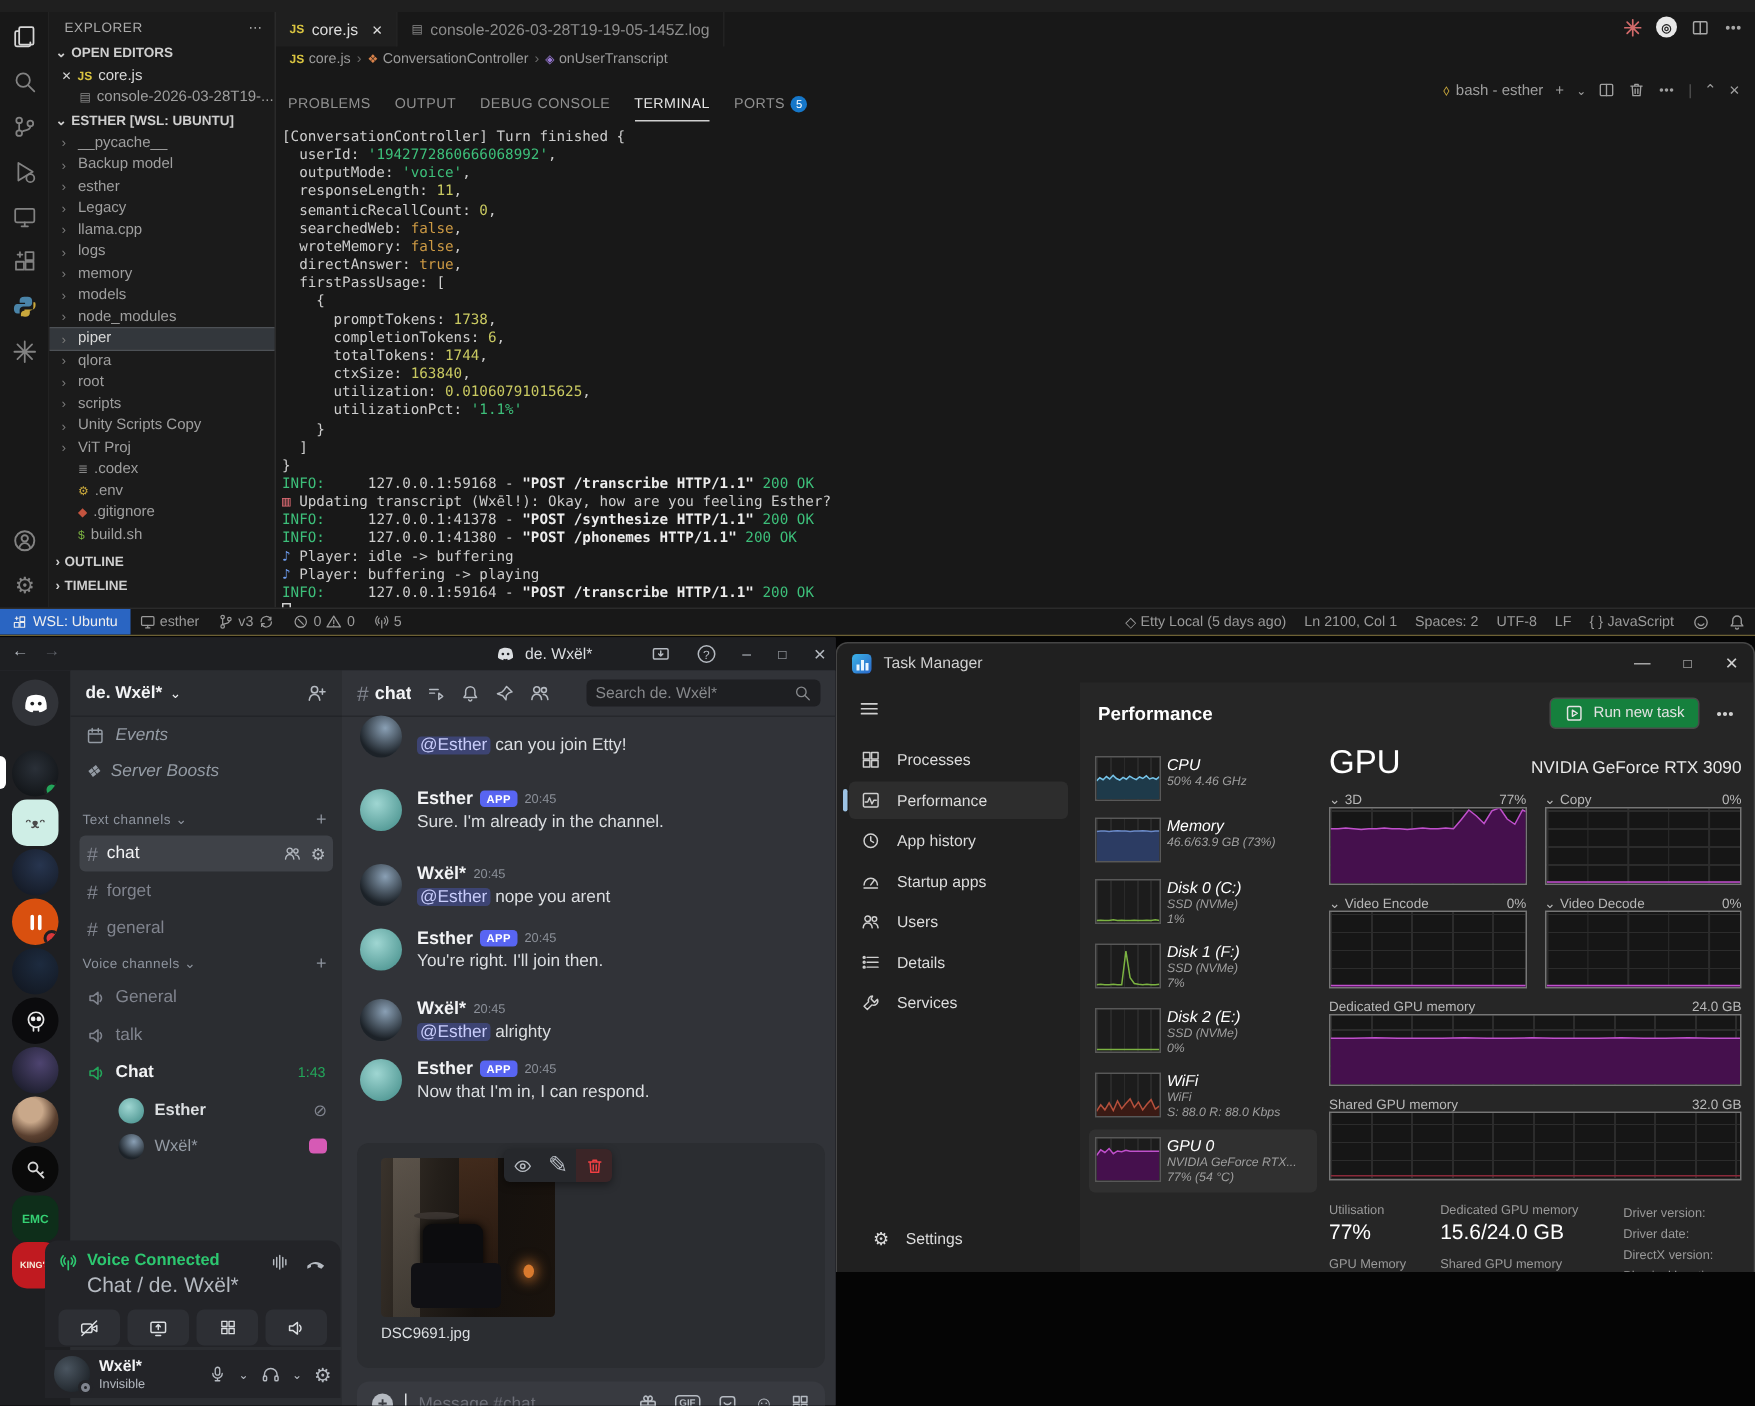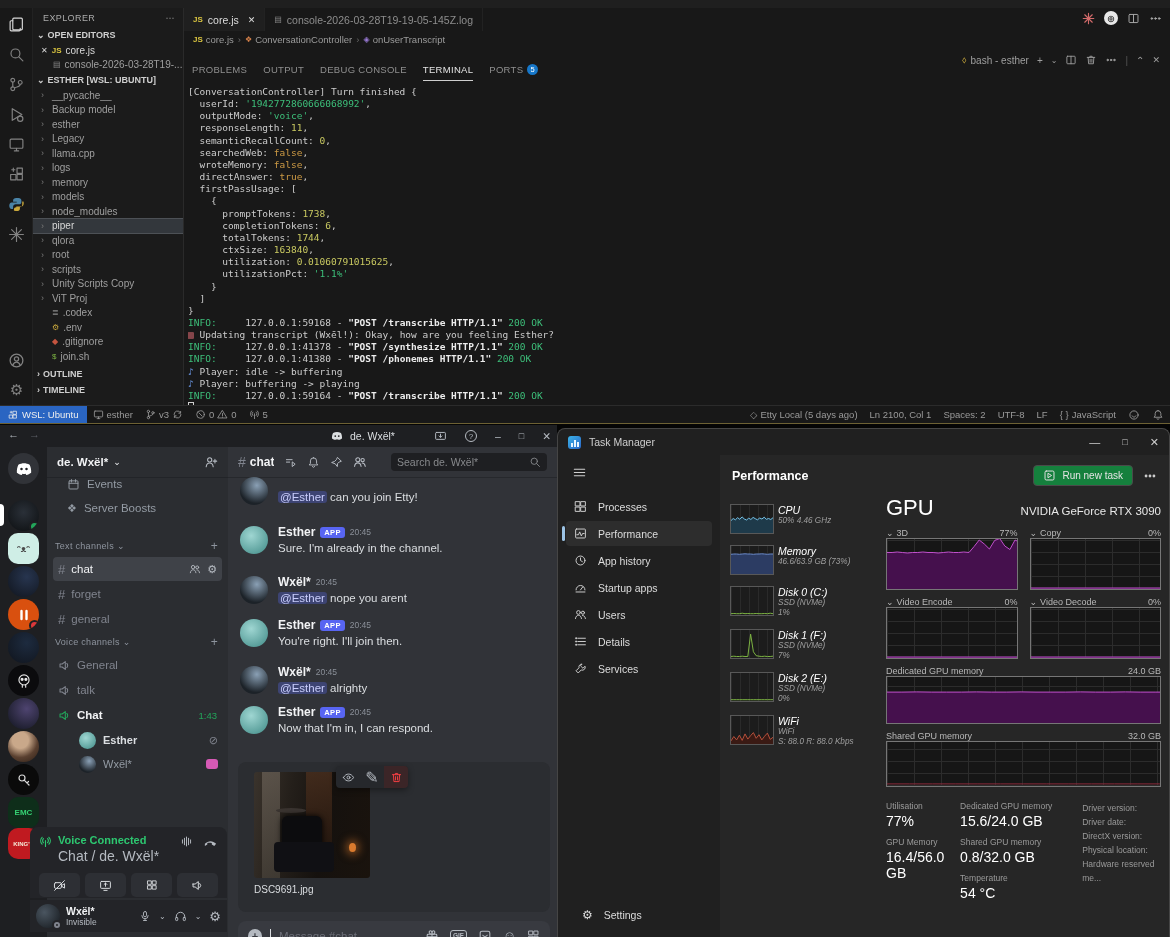--- a/index.html
+++ b/index.html
@@ -55,21 +55,21 @@
   .dc-title .wins { position:absolute; right:6px; top:0; height:22px; display:flex; align-items:center; gap:18px; color:#b5bac1; }
   .dc-rail { position:absolute; left:0; top:22px; width:47px; bottom:0; background:#1e1f22; }
   .srv { position:absolute; left:8px; width:31px; height:31px; border-radius:50%; display:flex; align-items:center; justify-content:center;
      font-size:7px; font-weight:bold; color:#fff; overflow:hidden; }
   .srv.squircle { border-radius:10px; }
   .srv .gbadge { position:absolute; right:-1px; bottom:-1px; width:11px; height:11px; border-radius:50%; background:#23a55a; border:2px solid #1e1f22; }
   .srv .rbadge { position:absolute; right:-1px; bottom:-1px; width:11px; height:11px; border-radius:50%; background:#da373c; border:2px solid #1e1f22; }
   .rail-pill { position:absolute; left:0; width:4px; height:22px; border-radius:0 4px 4px 0; background:#fff; }
   .dc-side { position:absolute; left:47px; top:22px; width:181px; bottom:0; background:#2b2d31; color:#949ba4; }
   .side-head { height:31px; display:flex; align-items:center; gap:5px; padding:0 10px; color:#f2f3f5; font-weight:bold; font-size:11.5px; border-bottom:1px solid #222428; }
-  .side-item { display:flex; gap:7px; height:24px; padding:0 20px; font-size:11.5px; }
+  .side-item { display:flex; align-items:center; gap:7px; height:24px; padding:0 10px; font-size:11.5px;font-style:italic; }
   .sec-label { display:flex; align-items:center; height:20px; padding:0 10px 0 8px; font-size:9px; letter-spacing:.3px; color:#8e949e; }
   .sec-label .plus { margin-left:auto; font-size:12px; }
   .chan { display:flex; align-items:center; gap:6px; height:24px; margin:1px 6px; padding:0 5px; border-radius:4px; font-size:11.5px; color:#80848e; }
   .chan .hash { font-size:13px; color:#80848e; }
   .chan.active { background:#3f4248; color:#f2f3f5; }
   .chan .cicons { margin-left:auto; display:flex; gap:6px; align-items:center; color:#b5bac1; }
   .vuser { display:flex; align-items:center; gap:7px; height:24px; padding-left:32px; padding-right:10px; font-size:11px; }
   .vavatar { width:17px; height:17px; border-radius:50%; flex:none; }
   .voice-panel { position:absolute; left:30px; top:402px; width:197px; height:71px; background:#232428; border-radius:8px 8px 0 0; padding:7px 9px; }
   .vp-row1 { display:flex; align-items:flex-start; }
@@ -114,21 +114,21 @@
   .ht-btn { width:24px; height:22px; display:flex; align-items:center; justify-content:center; color:#b5bac1; }
   .ht-btn.danger { color:#f23f43; background:#3b2527; }
   .input-bar { position:absolute; left:10px; top:474px; width:312px; height:29px; background:#383a40; border-radius:8px; display:flex; align-items:center; padding:0 10px; gap:8px; }
   .input-bar .plusc { width:14px; height:14px; border-radius:50%; background:#b5bac1; color:#383a40; font-size:11px; font-weight:bold; display:flex; align-items:center; justify-content:center; }
   .caret { width:1px; height:13px; background:#dbdee1; }
   .placeholder { color:#6d6f78; font-size:11.5px; }
   .input-icons { margin-left:auto; display:flex; gap:11px; align-items:center; color:#b5bac1; }
   .gifbox { border:1.4px solid #b5bac1; border-radius:3px; font-size:6.5px; font-weight:bold; padding:1px 2px; color:#b5bac1; }
 
   
-  #taskmgr { position:absolute; left:557px; top:428px; width:613px; height:509px; background:#202020; border:1px solid #454545; border-bottom:none; border-radius:8px 8px 0 0; overflow:hidden; }
+  #taskmgr { position:absolute; left:557px; top:428px; width:613px; height:420px; background:#202020; border:1px solid #454545; border-bottom:none; border-radius:8px 8px 0 0; overflow:hidden; }
   .tm-title { position:relative; height:26px; display:flex; align-items:center; gap:8px; padding-left:10px; color:#cfcfcf; font-size:10.5px; }
   .tm-logo { width:13px; height:13px; border-radius:3px; background:linear-gradient(135deg,#3bb3e8,#2a66c8); display:flex; align-items:flex-end; justify-content:center; gap:1px; padding:2px; }
   .tm-logo i { display:block; width:2px; background:#e8f6ff; }
   .tm-wins { position:absolute; right:10px; top:0; height:26px; display:flex; gap:22px; align-items:center; color:#cfcfcf; font-size:11px; }
   .tm-nav { position:absolute; left:0; top:26px; width:162px; bottom:0; }
   .tm-burger { margin:10px 0 12px 14px; color:#d0d0d0; }
   .tm-item { position:relative; display:flex; align-items:center; gap:11px; height:25px; margin:2px 8px; padding-left:8px; border-radius:4px;
      color:#dcdcdc; font-size:10.5px; }
   .tm-item.sel { background:#2d2d2d; }
   .tm-item.sel::before { content:""; position:absolute; left:-4px; top:5px; width:3px; height:15px; border-radius:2px; background:#9cc3e5; }
@@ -334,21 +334,21 @@
             <span>.env</span>
           </div>
           <div class="row">
             <span class="chev"></span>
             <span style="color:#c4543f;font-size:8px">◆</span>
             <span>.gitignore</span>
           </div>
           <div class="row">
             <span class="chev"></span>
             <span style="color:#7cb342;font-size:8px">$</span>
-            <span>join.sh</span>
+            <span>build.sh</span>
           </div>
         </div>
       <div class="exp-sec" style="margin-top:2px">
           <span class="chev">›</span>
           <span>OUTLINE</span>
         </div>
       <div class="exp-sec">
           <span class="chev">›</span>
           <span>TIMELINE</span>
         </div>
@@ -1160,20 +1160,33 @@
                 <path d="M0.0 24.9 L2.8 20.5 L5.6 23.9 L8.4 19.2 L11.2 24.4 L14.0 17.9 L16.8 23.1 L19.6 19.7 L22.4 16.6 L25.2 22.3 L28.0 18.7 L30.8 23.9 L33.6 20.2 L36.4 17.1 L39.2 23.4 L42.0 21.3 L42 28 L0 28 Z" fill="#3a1a14"></path>
                 <path d="M0.0 24.9 L2.8 20.5 L5.6 23.9 L8.4 19.2 L11.2 24.4 L14.0 17.9 L16.8 23.1 L19.6 19.7 L22.4 16.6 L25.2 22.3 L28.0 18.7 L30.8 23.9 L33.6 20.2 L36.4 17.1 L39.2 23.4 L42.0 21.3" stroke="#b5503c" fill="none" stroke-width="1"></path>
               </svg>
             </div>
       <div class="cmeta">
               <div class="ctitle">WiFi</div>
               <div class="csub">WiFi</div>
               <div class="csub">S: 88.0 R: 88.0 Kbps</div>
             </div>
           </div>
+          <div class="card sel">
+            <div class="minichart">
+              <svg width="42" height="28">
+                <path d="M0.0 11.4 L2.8 7.5 L5.6 9.3 L8.4 6.7 L11.2 10.1 L14.0 8.3 L16.8 8.8 L19.6 7.8 L22.4 8.5 L25.2 8.5 L28.0 8.5 L30.8 8.5 L33.6 8.5 L36.4 8.5 L39.2 8.5 L42.0 8.5 L42 28 L0 28 Z" fill="#45104d"></path>
+                <path d="M0.0 11.4 L2.8 7.5 L5.6 9.3 L8.4 6.7 L11.2 10.1 L14.0 8.3 L16.8 8.8 L19.6 7.8 L22.4 8.5 L25.2 8.5 L28.0 8.5 L30.8 8.5 L33.6 8.5 L36.4 8.5 L39.2 8.5 L42.0 8.5" stroke="#c050cc" fill="none" stroke-width="1"></path>
+              </svg>
+            </div>
+      <div class="cmeta">
+              <div class="ctitle">GPU 0</div>
+              <div class="csub">NVIDIA GeForce RTX...</div>
+              <div class="csub">77% (54 °C)</div>
+            </div>
+          </div>
         </div>
 
       <div class="gpu-panel">
         <div class="gpu-head">
           <span class="big">GPU</span>
           <span class="dev">NVIDIA GeForce RTX 3090</span>
         </div>
         <div class="gpu-grid" id="gpu-engines">
             <div>
               <div class="chart-label">

